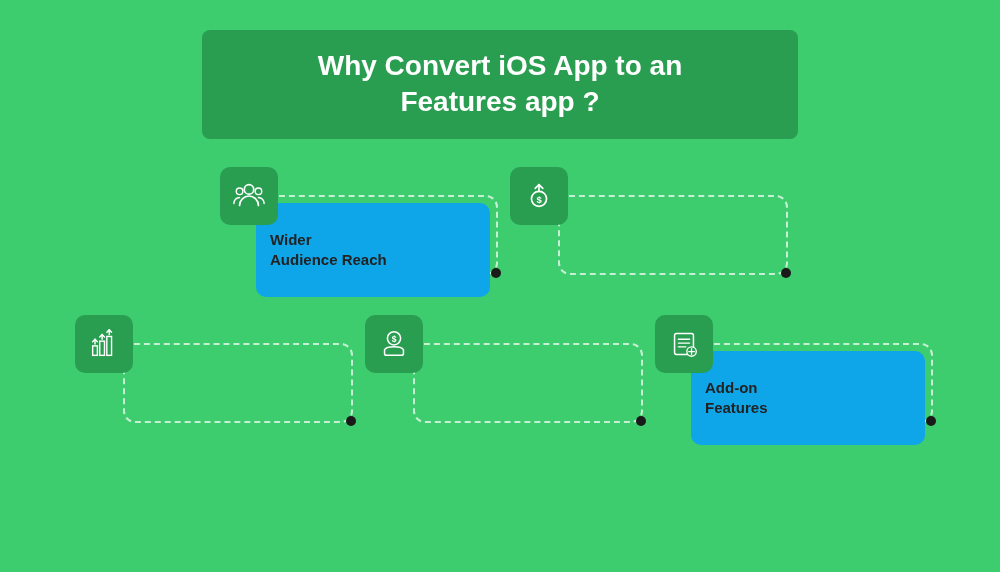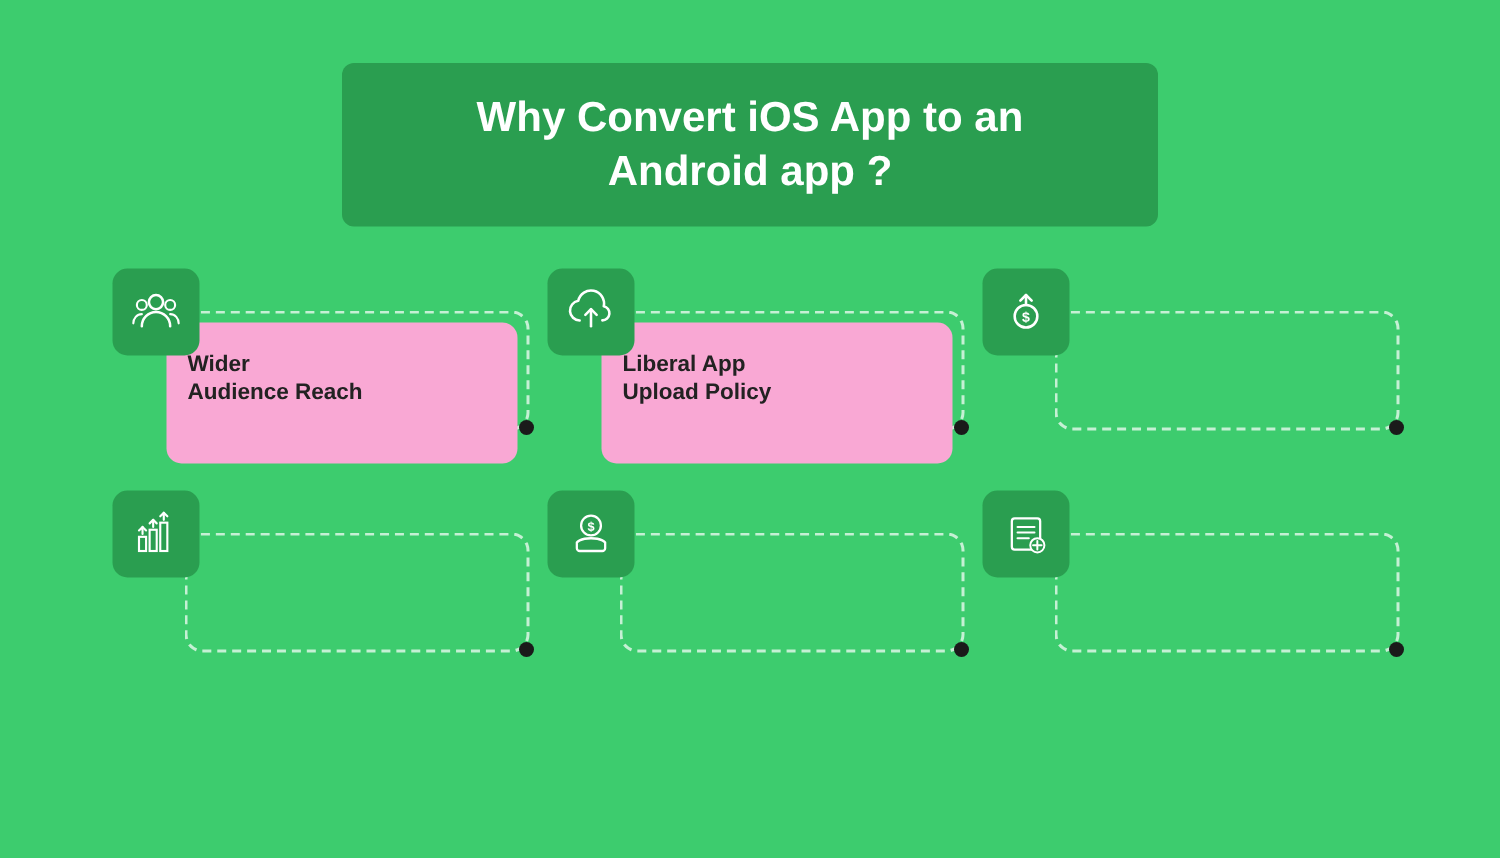--- a/index.html
+++ b/index.html
@@ -12,23 +12,23 @@
       display: flex;
       flex-direction: column;
       align-items: center;
       justify-content: flex-start;
     }
 
     .title-box {
       background-color: #2a9e50;
       border-radius: 8px;
       padding: 18px 50px;
-      margin-top: 42px;
+      margin-top: 30px;
       text-align: center;
-      width: 544px;
+      width: 596px;
     }
 
     .title-box h1 {
       color: white;
       font-size: 28px;
       font-weight: 900;
       line-height: 1.3;
     }
 
     .cards-container {
@@ -111,42 +111,42 @@
       stroke: white;
       stroke-width: 1.5;
     }
 
     .card-content {
       position: absolute;
       top: 36px;
       left: 36px;
       right: 0;
       bottom: 0;
-      background: #f9a8d4;
+      background: #0ea5e9;
       border-radius: 10px;
       display: flex;
-      align-items: flex-start;
+      align-items: center;
       padding: 18px 14px;
       z-index: 1;
     }
 
     .card-content p {
       font-size: 15px;
       font-weight: 700;
       color: #222;
       line-height: 1.3;
     }
   </style>
 </head>
 <body>
 
 <div class="title-box">
   <h1>
     <span>Why Convert iOS App to an</span><br>
-    <span>Android app ?</span>
+    <span>Features app ?</span>
   </h1>
 </div>
 
 <div class="cards-container">
 
   <div class="cards-row">
 
     <div class="card-wrapper">
       <div class="connector"></div>
       <div class="icon-box">
@@ -158,33 +158,20 @@
           <path d="M2 26c0-3.5 2.5-6.5 6-6.5" stroke="white" stroke-width="1.5" fill="none" stroke-linecap="round"></path>
           <circle cx="28" cy="13" r="3.5" stroke="white" stroke-width="1.5" fill="none"></circle>
           <path d="M34 26c0-3.5-2.5-6.5-6-6.5" stroke="white" stroke-width="1.5" fill="none" stroke-linecap="round"></path>
         </svg>
       </div>
       <div class="card-content">
         <p>Wider<br>Audience Reach</p>
       </div>
     </div>
 
-    <div class="card-wrapper">
-      <div class="connector"></div>
-      <div class="icon-box">
-        <svg viewBox="0 0 36 36">
-          <path d="M10 24a7 7 0 01-1-13.9A9 9 0 0127 14a5 5 0 01-1 9.9" stroke="white" stroke-width="1.8" fill="none" stroke-linecap="round" stroke-linejoin="round"></path>
-          <polyline points="14,20 18,16 22,20" stroke="white" stroke-width="1.8" fill="none" stroke-linecap="round" stroke-linejoin="round"></polyline>
-          <line x1="18" y1="16" x2="18" y2="28" stroke="white" stroke-width="1.8" stroke-linecap="round"></line>
-        </svg>
-      </div>
-      <div class="card-content">
-        <p>Liberal App<br>Upload Policy</p>
-      </div>
-    </div>
 
     <div class="card-wrapper">
       <div class="connector"></div>
       <div class="icon-box">
         <svg viewBox="0 0 36 36">
           <circle cx="18" cy="21" r="8" stroke="white" stroke-width="1.8" fill="none"></circle>
           <text x="18" y="25" text-anchor="middle" fill="white" font-size="10" font-weight="bold" stroke="none">$</text>
           <polyline points="14,10 18,6 22,10" stroke="white" stroke-width="1.8" fill="none" stroke-linecap="round" stroke-linejoin="round"></polyline>
           <line x1="18" y1="6" x2="18" y2="13" stroke="white" stroke-width="1.8" stroke-linecap="round"></line>
         </svg>
@@ -235,16 +222,19 @@
           <rect x="8" y="7" width="20" height="22" rx="2" stroke="white" stroke-width="1.6" fill="none"></rect>
           <line x1="12" y1="13" x2="24" y2="13" stroke="white" stroke-width="1.4" stroke-linecap="round"></line>
           <line x1="12" y1="17" x2="24" y2="17" stroke="white" stroke-width="1.4" stroke-linecap="round"></line>
           <line x1="12" y1="21" x2="20" y2="21" stroke="white" stroke-width="1.4" stroke-linecap="round"></line>
 
           <circle cx="26" cy="26" r="5" fill="#2a9e50" stroke="white" stroke-width="1.4"></circle>
           <line x1="26" y1="23" x2="26" y2="29" stroke="white" stroke-width="1.4" stroke-linecap="round"></line>
           <line x1="23" y1="26" x2="29" y2="26" stroke="white" stroke-width="1.4" stroke-linecap="round"></line>
         </svg>
       </div>
+      <div class="card-content">
+        <p>Add-on<br>Features</p>
+      </div>
     </div>
 
   </div>
 </div>
 
 </body></html>

